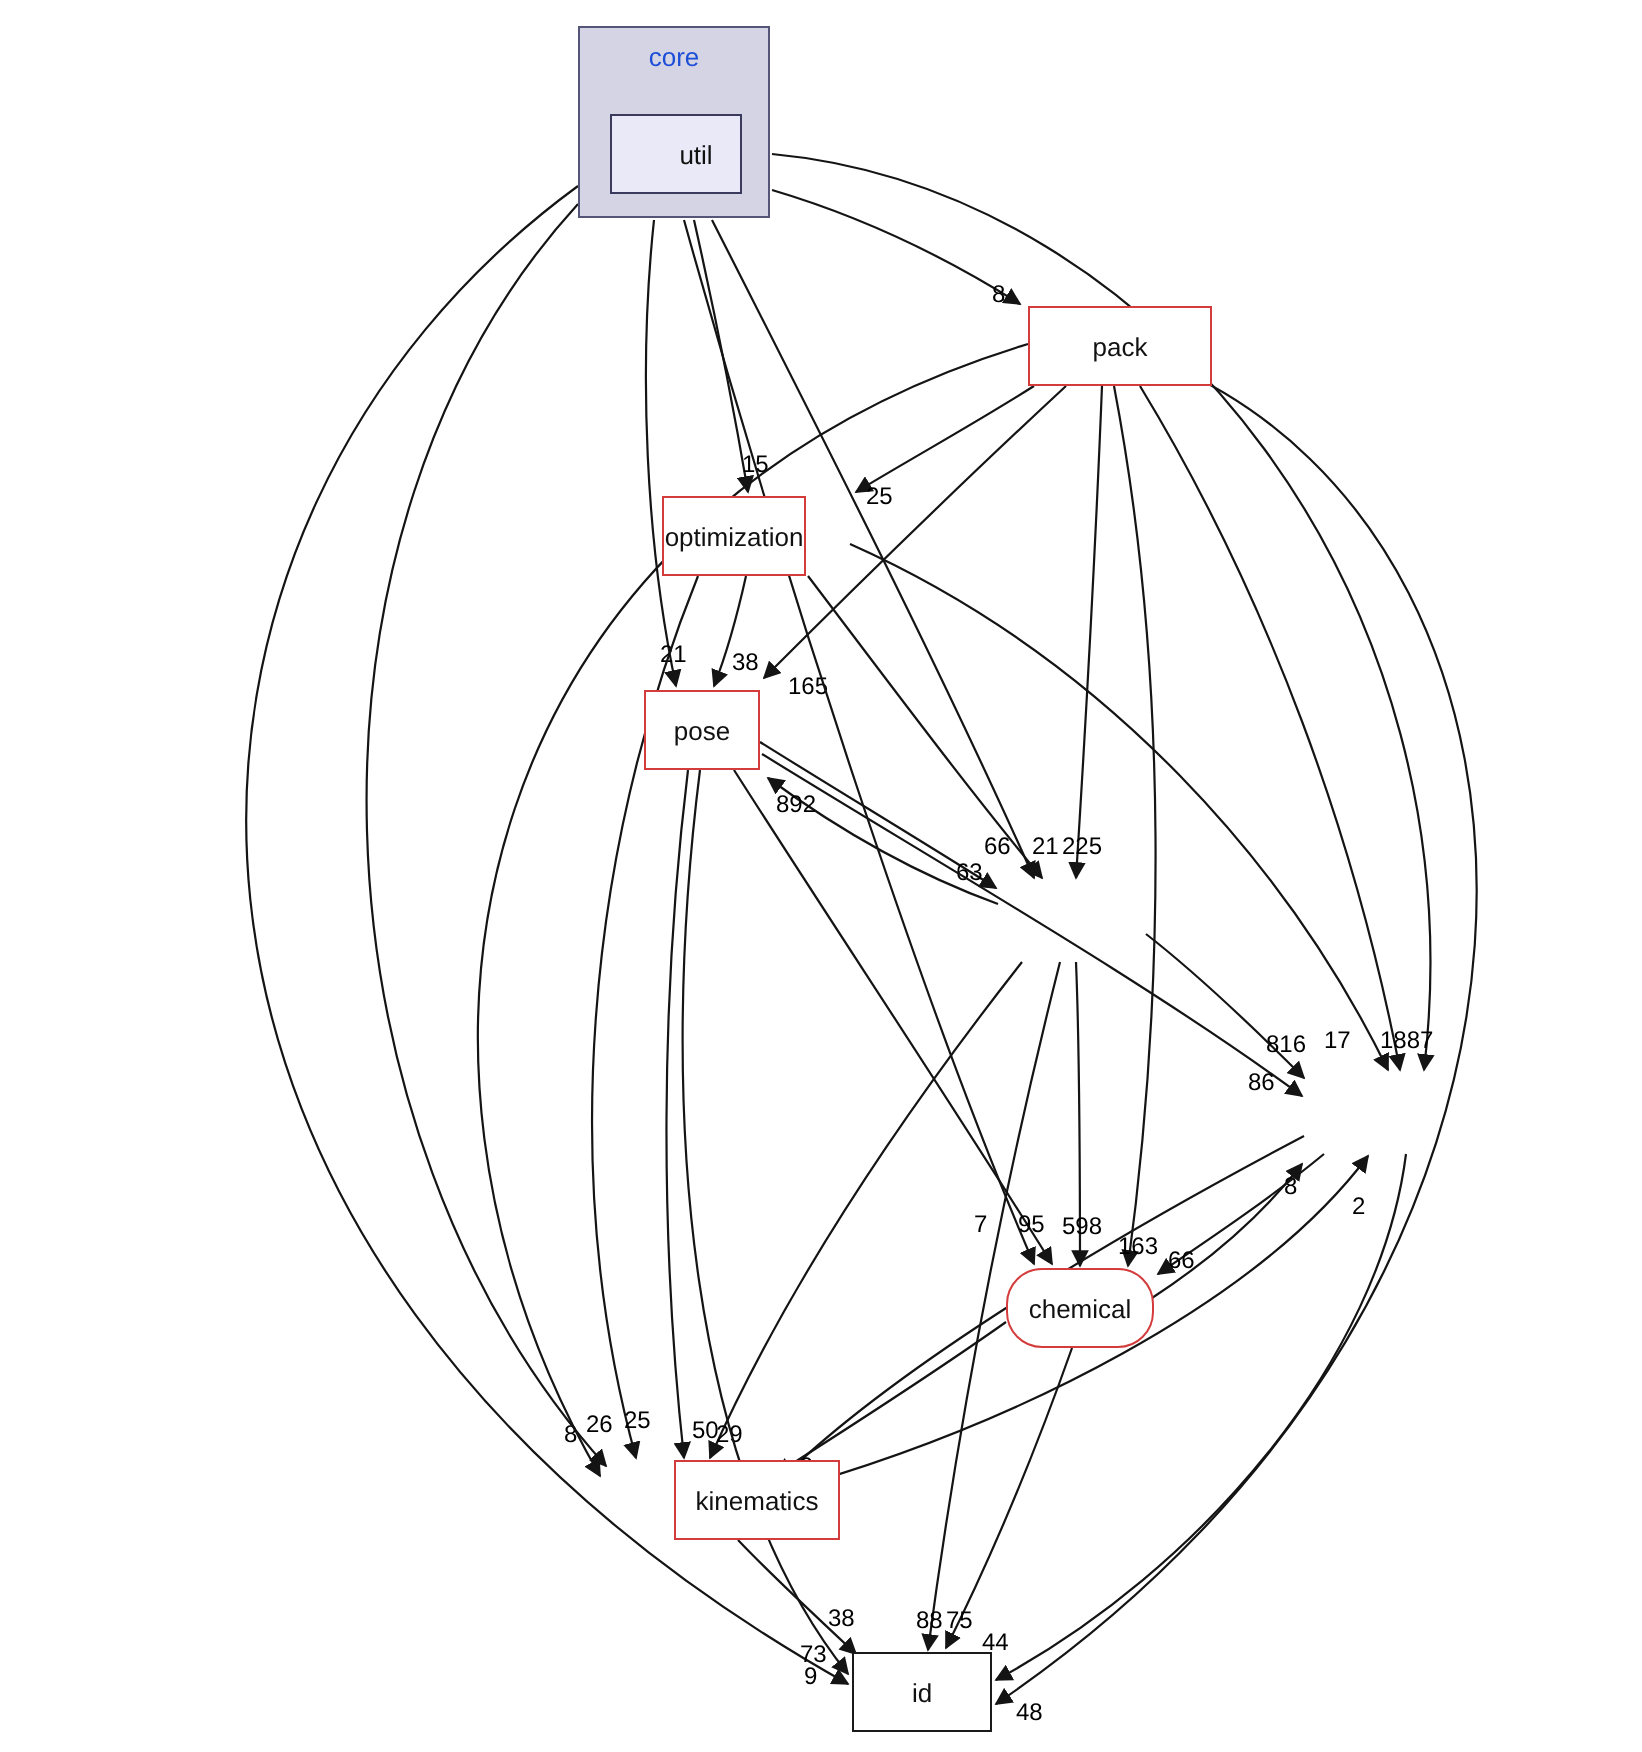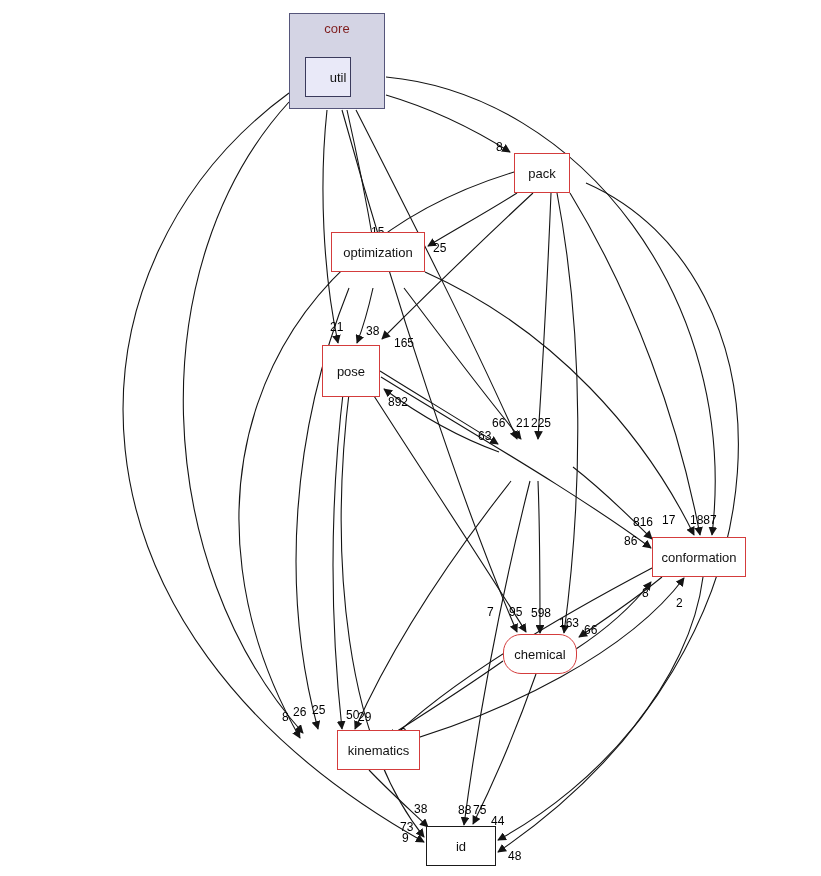--- a/index.html
+++ b/index.html
@@ -9,21 +9,21 @@
   }
   html,body{margin:0;padding:0;background:#ffffff;}
   .canvas{position:relative;width:821px;height:876px;font-family:"Liberation Sans",sans-serif;overflow:hidden;background:#fff;}
   .canvas svg{position:absolute;left:0;top:0;}
   .edge{fill:none;stroke:var(--edge);stroke-width:1.1;}
   .elabel{font-size:12px;fill:#000;font-family:"Liberation Sans",sans-serif;}
   .node{position:absolute;display:flex;align-items:center;justify-content:center;
         background:#fff;border:1px solid var(--dir_border);font-size:13px;color:#111;
         box-sizing:border-box;cursor:pointer;}
   .cluster{position:absolute;background:var(--cluster_fill);border:1px solid var(--cluster_border);box-sizing:border-box;}
-  .cluster-label{position:absolute;top:7px;left:0;width:100%;text-align:center;font-size:13px;color:#7f1d1d;}
+  .cluster-label{position:absolute;top:7px;left:0;width:100%;text-align:center;font-size:13px;color:#1d4ed8;}
   .node-util{background:var(--current_fill);border:1px solid var(--current_border);}
   .node-id{border-color:var(--id_border);}
 </style>
 </head>
 <body>
 
 <div class="canvas">
 
   <svg width="821" height="876" viewBox="0 0 821 876">
     <defs>
@@ -177,36 +177,33 @@
       <text class="elabel" x="400" y="831">73</text>
     </g>
     <g>
       <path class="edge" marker-end="url(#arrow)" d="M350,385 C328,560 346,740 424,837"></path>
       <text class="elabel" x="402" y="842">9</text>
     </g>
   </svg>
 
   <div class="cluster" style="left:289px;top:13px;width:96px;height:96px;">
     <div class="cluster-label">core</div>
-    <div class="node node-util" style="left:15px;top:43px;width:46px;height:40px;padding-left:20px;">
+    <div class="node node-util" style="left:15px;top:43px;width:66px;height:40px;padding-left:20px;">
       <span>util</span>
     </div>
   </div>
 
-  <div class="node" style="left:514px;top:153px;width:56px;height:40px;">
+  <div class="node" style="left:514px;top:153px;width:92px;height:40px;">
     <span>pack</span>
   </div>
-  <div class="node" style="left:331px;top:232px;width:94px;height:40px;">
+  <div class="node" style="left:331px;top:248px;width:72px;height:40px;">
     <span>optimization</span>
   </div>
-  <div class="node" style="left:322px;top:345px;width:58px;height:52px;">
+  <div class="node" style="left:322px;top:345px;width:58px;height:40px;">
     <span>pose</span>
-  </div>
-  <div class="node" style="left:652px;top:537px;width:94px;height:40px;">
-    <span>conformation</span>
   </div>
   <div class="node" style="left:503px;top:634px;width:74px;height:40px;border-radius:18px;">
     <span>chemical</span>
   </div>
   <div class="node" style="left:303px;top:730px;width:83px;height:40px;margin-left:34px;">
     <span>kinematics</span>
   </div>
   <div class="node node-id" style="left:426px;top:826px;width:70px;height:40px;">
     <span>id</span>
   </div>

